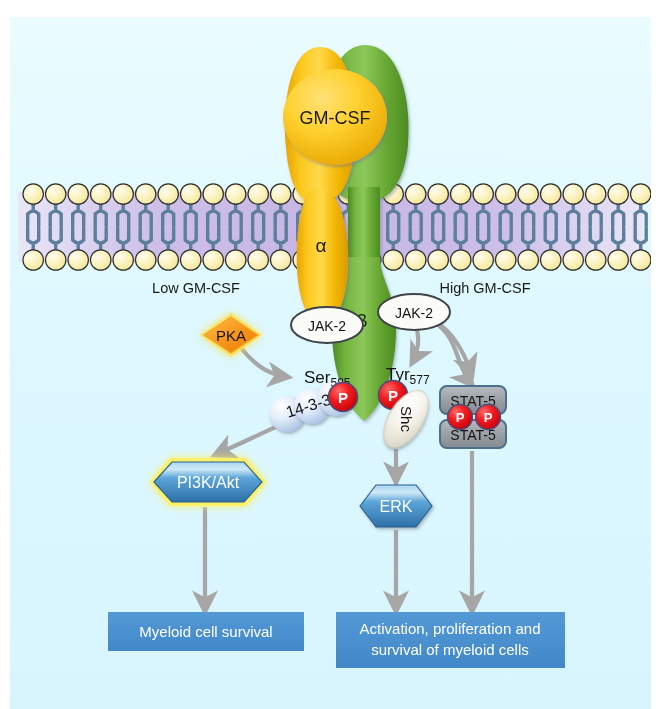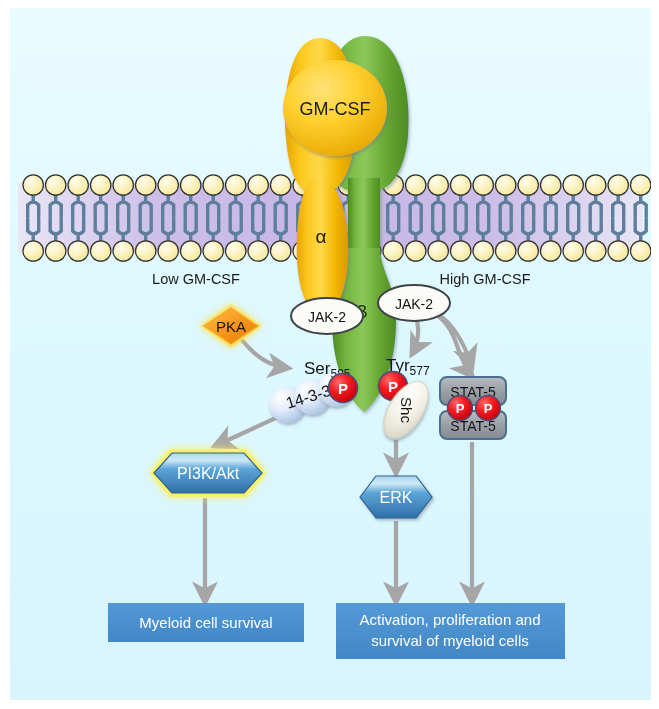--- a/index.html
+++ b/index.html
@@ -9,21 +9,21 @@
   }
   body {
     width: 659px;
     height: 709px;
     font-family: "Liberation Sans", sans-serif;
     overflow: hidden;
   }
   #figure {
     position: absolute;
     left: 10px;
-    top: 8px;
+    top: 17px;
     width: 641px;
     height: 692px;
     background: #e4faff;
     overflow: hidden;
   }
   svg { display: block; }
   #stage { position: absolute; left: 0; top: 0; width: 641px; height: 692px; }
   .nosel { user-select: none; }
 </style>
 </head>

